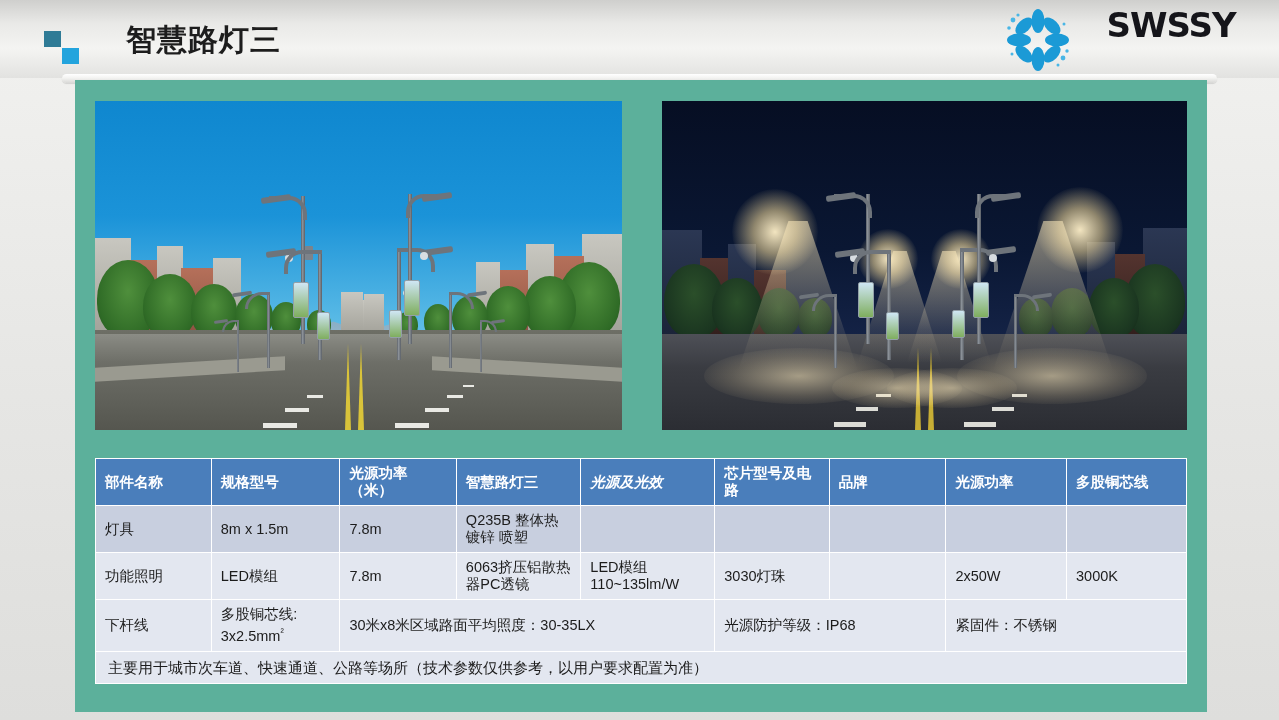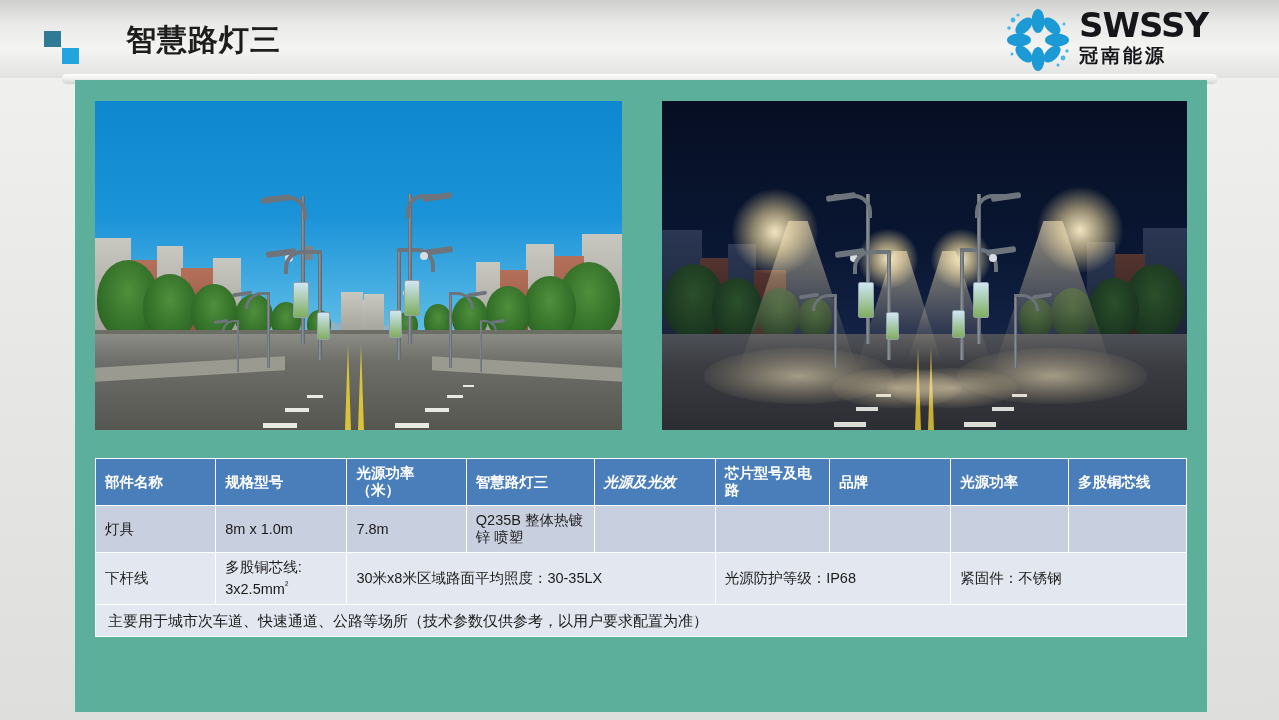--- a/index.html
+++ b/index.html
@@ -18,21 +18,21 @@
   .sq-group{position:absolute;left:44px;top:31px;width:44px;height:34px;}
   .sq{position:absolute;}
   .sq-a{left:0;top:0;width:17px;height:16px;background:#2f7b96;}
   .sq-b{left:18px;top:17px;width:17px;height:16px;background:#23a4dd;}
   .page-title{position:absolute;left:126px;top:20px;font-size:30px;font-weight:bold;
     color:#1d1d1d;letter-spacing:1px;line-height:40px;white-space:nowrap;}
 
   
   .logo-wrap{position:absolute;right:16px;top:4px;width:260px;height:72px;}
   .logo-mark{position:absolute;left:0;top:4px;width:70px;height:64px;}
-  .logo-text{position:absolute;left:76px;top:2px;width:184px;height:70px;}
+  .logo-text{position:absolute;left:76px;top:2px;width:184px;height:70px;text-align:center;}
   .logo-brand{font-size:34px;font-weight:bold;color:#15151a;letter-spacing:-1px;
     line-height:38px;font-family:"DejaVu Sans",sans-serif;}
   .logo-sub{font-size:19px;font-weight:bold;color:#15151a;letter-spacing:3px;line-height:24px;}
 
   
   .head-rule{position:absolute;left:62px;top:74px;width:1155px;height:9px;
     background:linear-gradient(180deg,#ffffff 0%,#f3f3f1 45%,#d8d8d6 100%);
     border-radius:5px;box-shadow:0 1px 1px rgba(0,0,0,.12);}
 
   
@@ -137,21 +137,20 @@
               <circle cx="60" cy="50" r="2.4"></circle>
             <circle cx="64" cy="43" r="1.7"></circle>
               <circle cx="55" cy="57" r="1.5"></circle>
             <circle cx="9" cy="46" r="1.5"></circle>
               <circle cx="61" cy="16" r="1.5"></circle>
           </g>
         </svg>
       </div>
       <div class="logo-text">
         <div class="logo-brand">SWSSY</div>
-        <div class="logo-sub">冠南能源</div>
       </div>
     </div>
     <div class="head-rule"></div>
   </div>
 
   <div class="panel"></div>
 
   <div class="photos">
 
     <div class="photo photo-day">
@@ -345,28 +344,39 @@
         <th class="c4">光源及光效</th>
         <th class="c5">芯片型号及电路</th>
         <th class="c6">品牌</th>
         <th class="c7">光源功率</th>
         <th class="c8">多股铜芯线</th>
       </tr>
     </thead>
     <tbody>
       <tr class="row-a">
         <td>灯具</td>
-        <td>8m x 1.0m</td>
+        <td>8m x 1.5m</td>
         <td>7.8m</td>
         <td>Q235B 整体热镀锌 喷塑</td>
         <td></td>
         <td></td>
         <td></td>
         <td></td>
         <td></td>
+      </tr>
+      <tr class="row-b">
+        <td>功能照明</td>
+        <td>LED模组</td>
+        <td>7.8m</td>
+        <td>6063挤压铝散热器PC透镜</td>
+        <td>LED模组 110~135lm/W</td>
+        <td>3030灯珠</td>
+        <td></td>
+        <td>2x50W</td>
+        <td>3000K</td>
       </tr>
       <tr class="row-b">
         <td>下杆线</td>
         <td>
           <span>多股铜芯线:</span><br>
           <span>3x2.5mm</span><span class="sup">²</span>
         </td>
         <td colspan="3">30米x8米区域路面平均照度：30-35LX</td>
         <td colspan="2">光源防护等级：IP68</td>
         <td colspan="2">紧固件：不锈钢</td>

